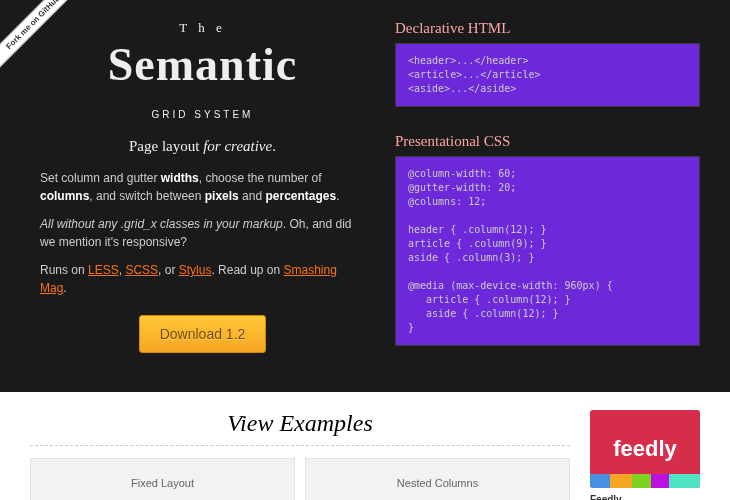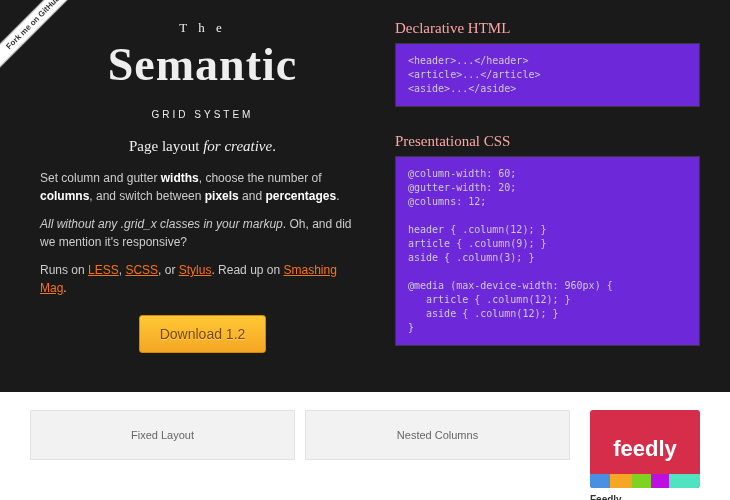--- a/index.html
+++ b/index.html
@@ -65,20 +65,21 @@
 @media (max-device-width: 960px) {
    article { .column(12); }
    aside { .column(12); }
 }</div>
     </div>
   </div>
 </div>
 
 <div class="examples">
   <div class="ex-main">
+    <div class="ex-title">View Examples</div>
     <div class="ex-grid">
       <div class="ex-item">Fixed Layout</div>
       <div class="ex-item">Nested Columns</div>
     </div>
   </div>
   <div class="ad">
     <div class="ad-img">feedly</div>
     <div class="ad-title">Feedly</div>
     <div class="ad-desc">A news reader for creative minds</div>
 

